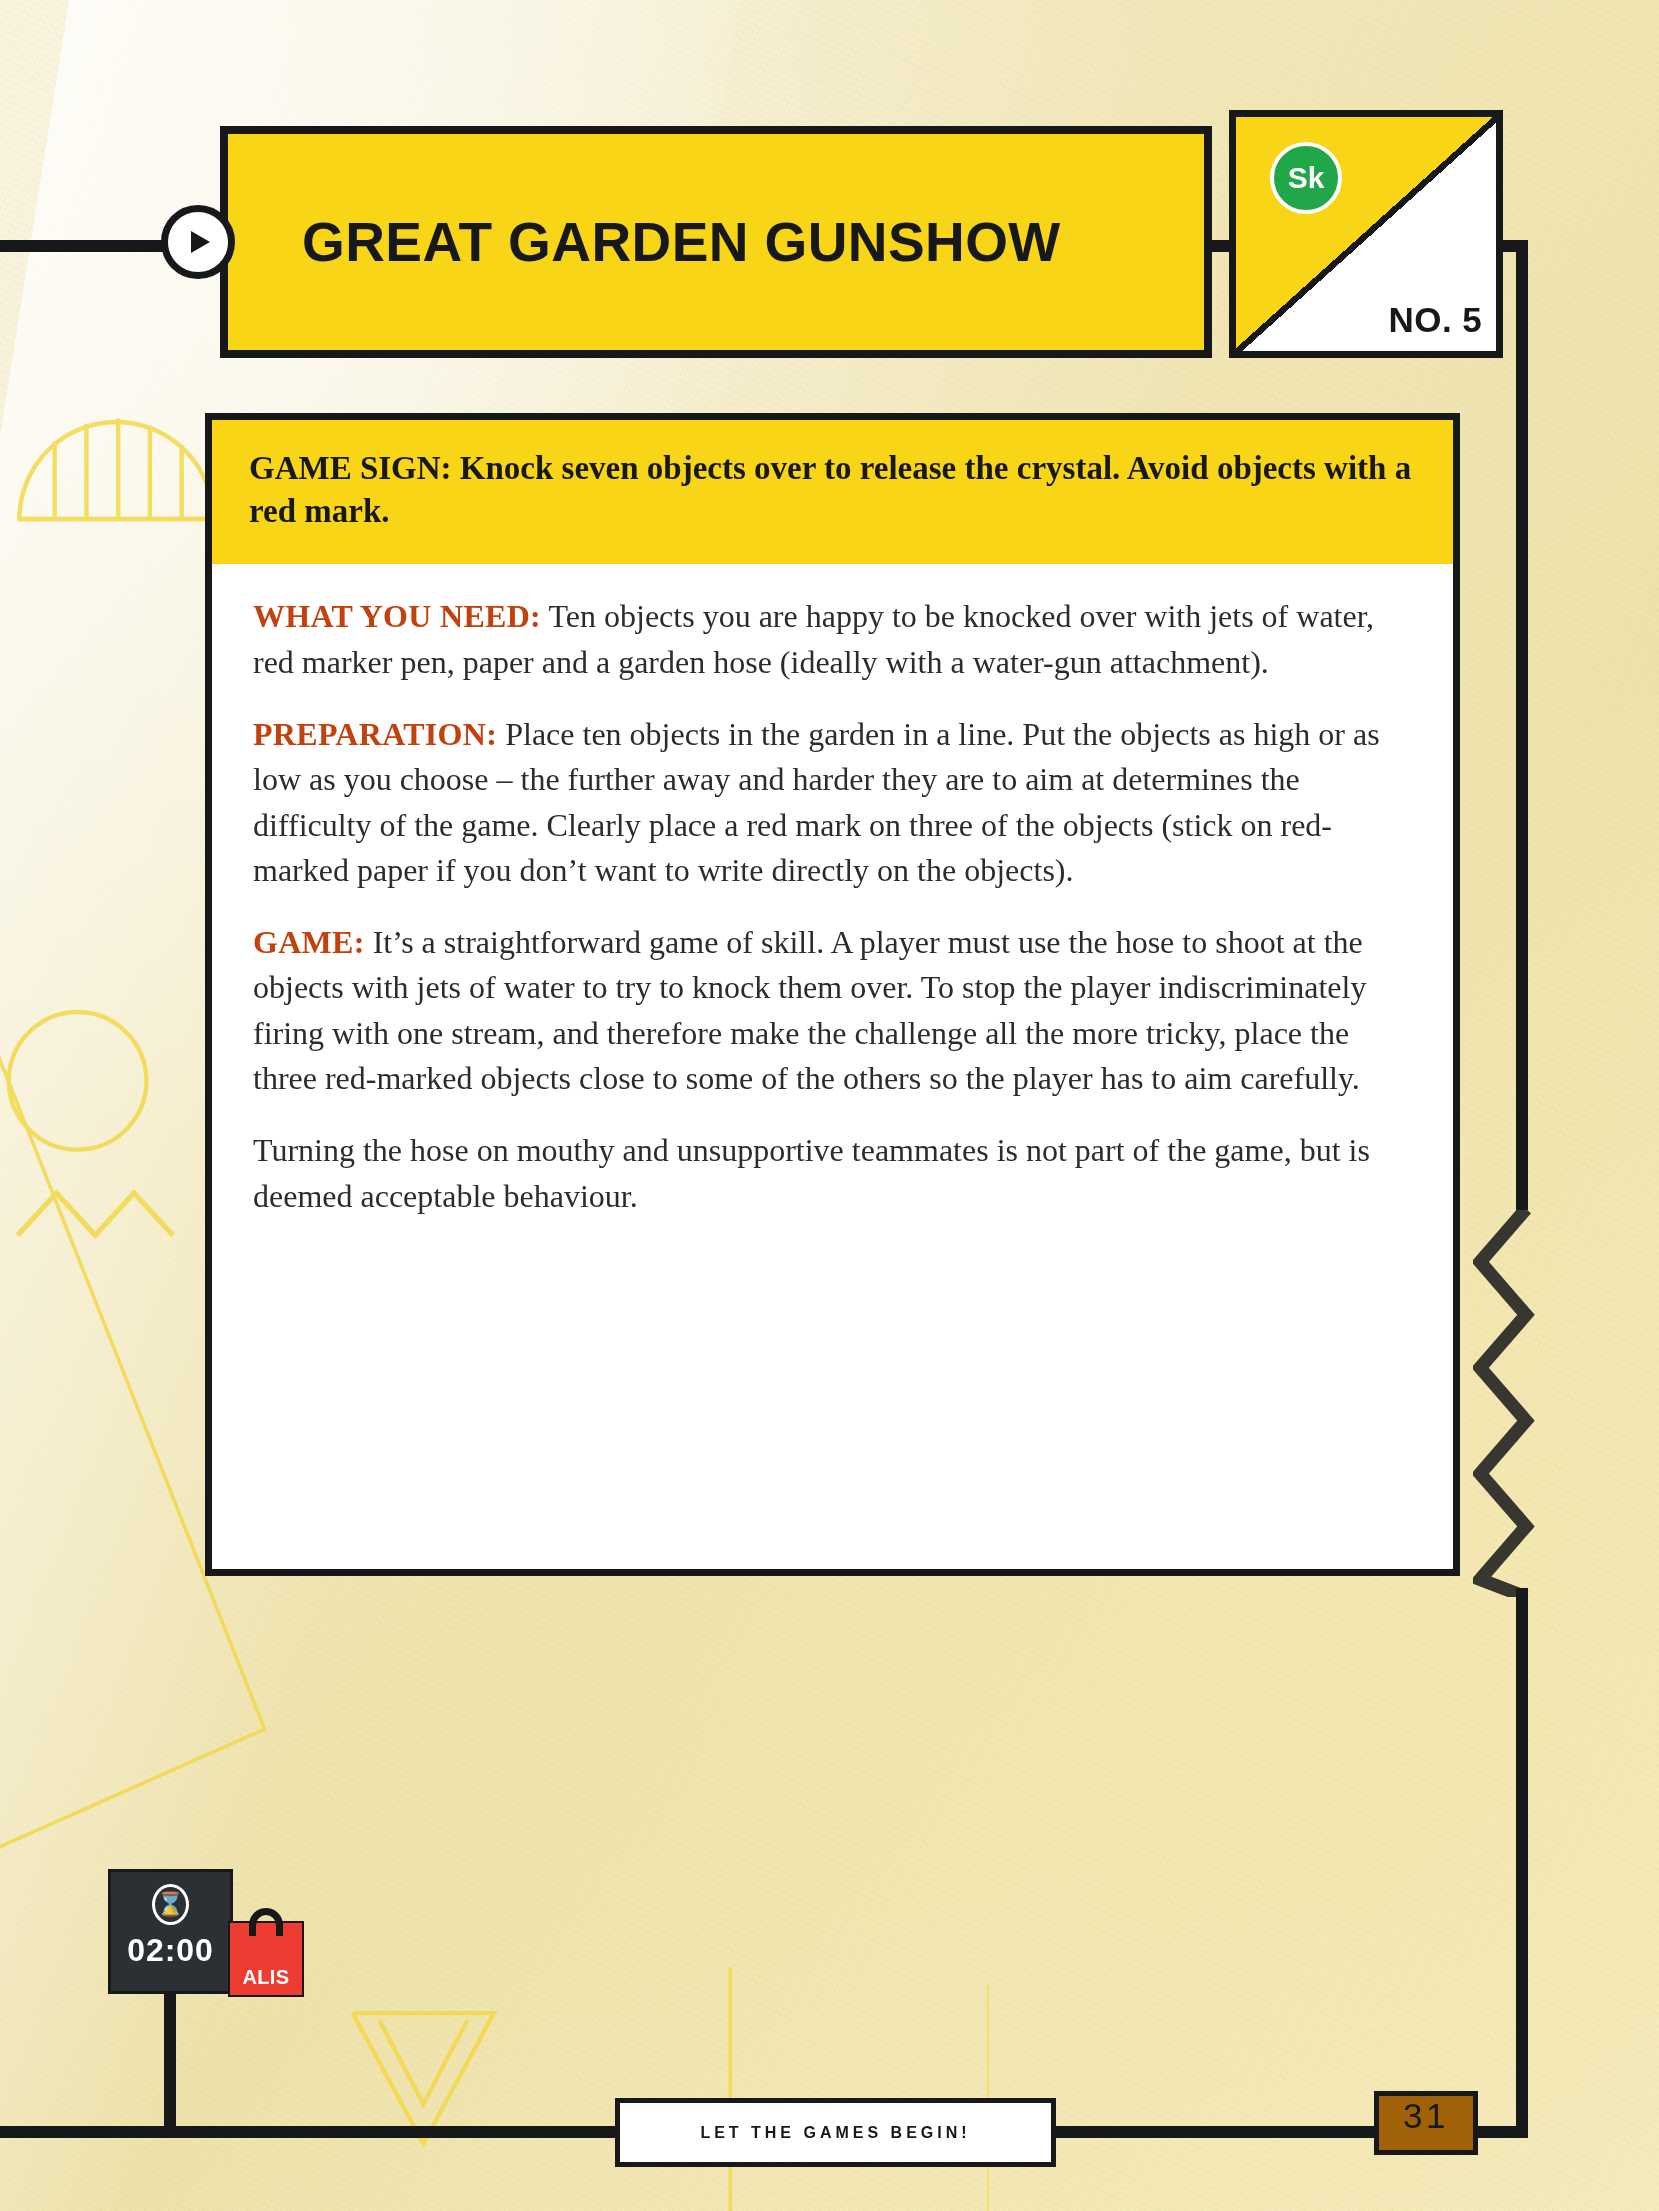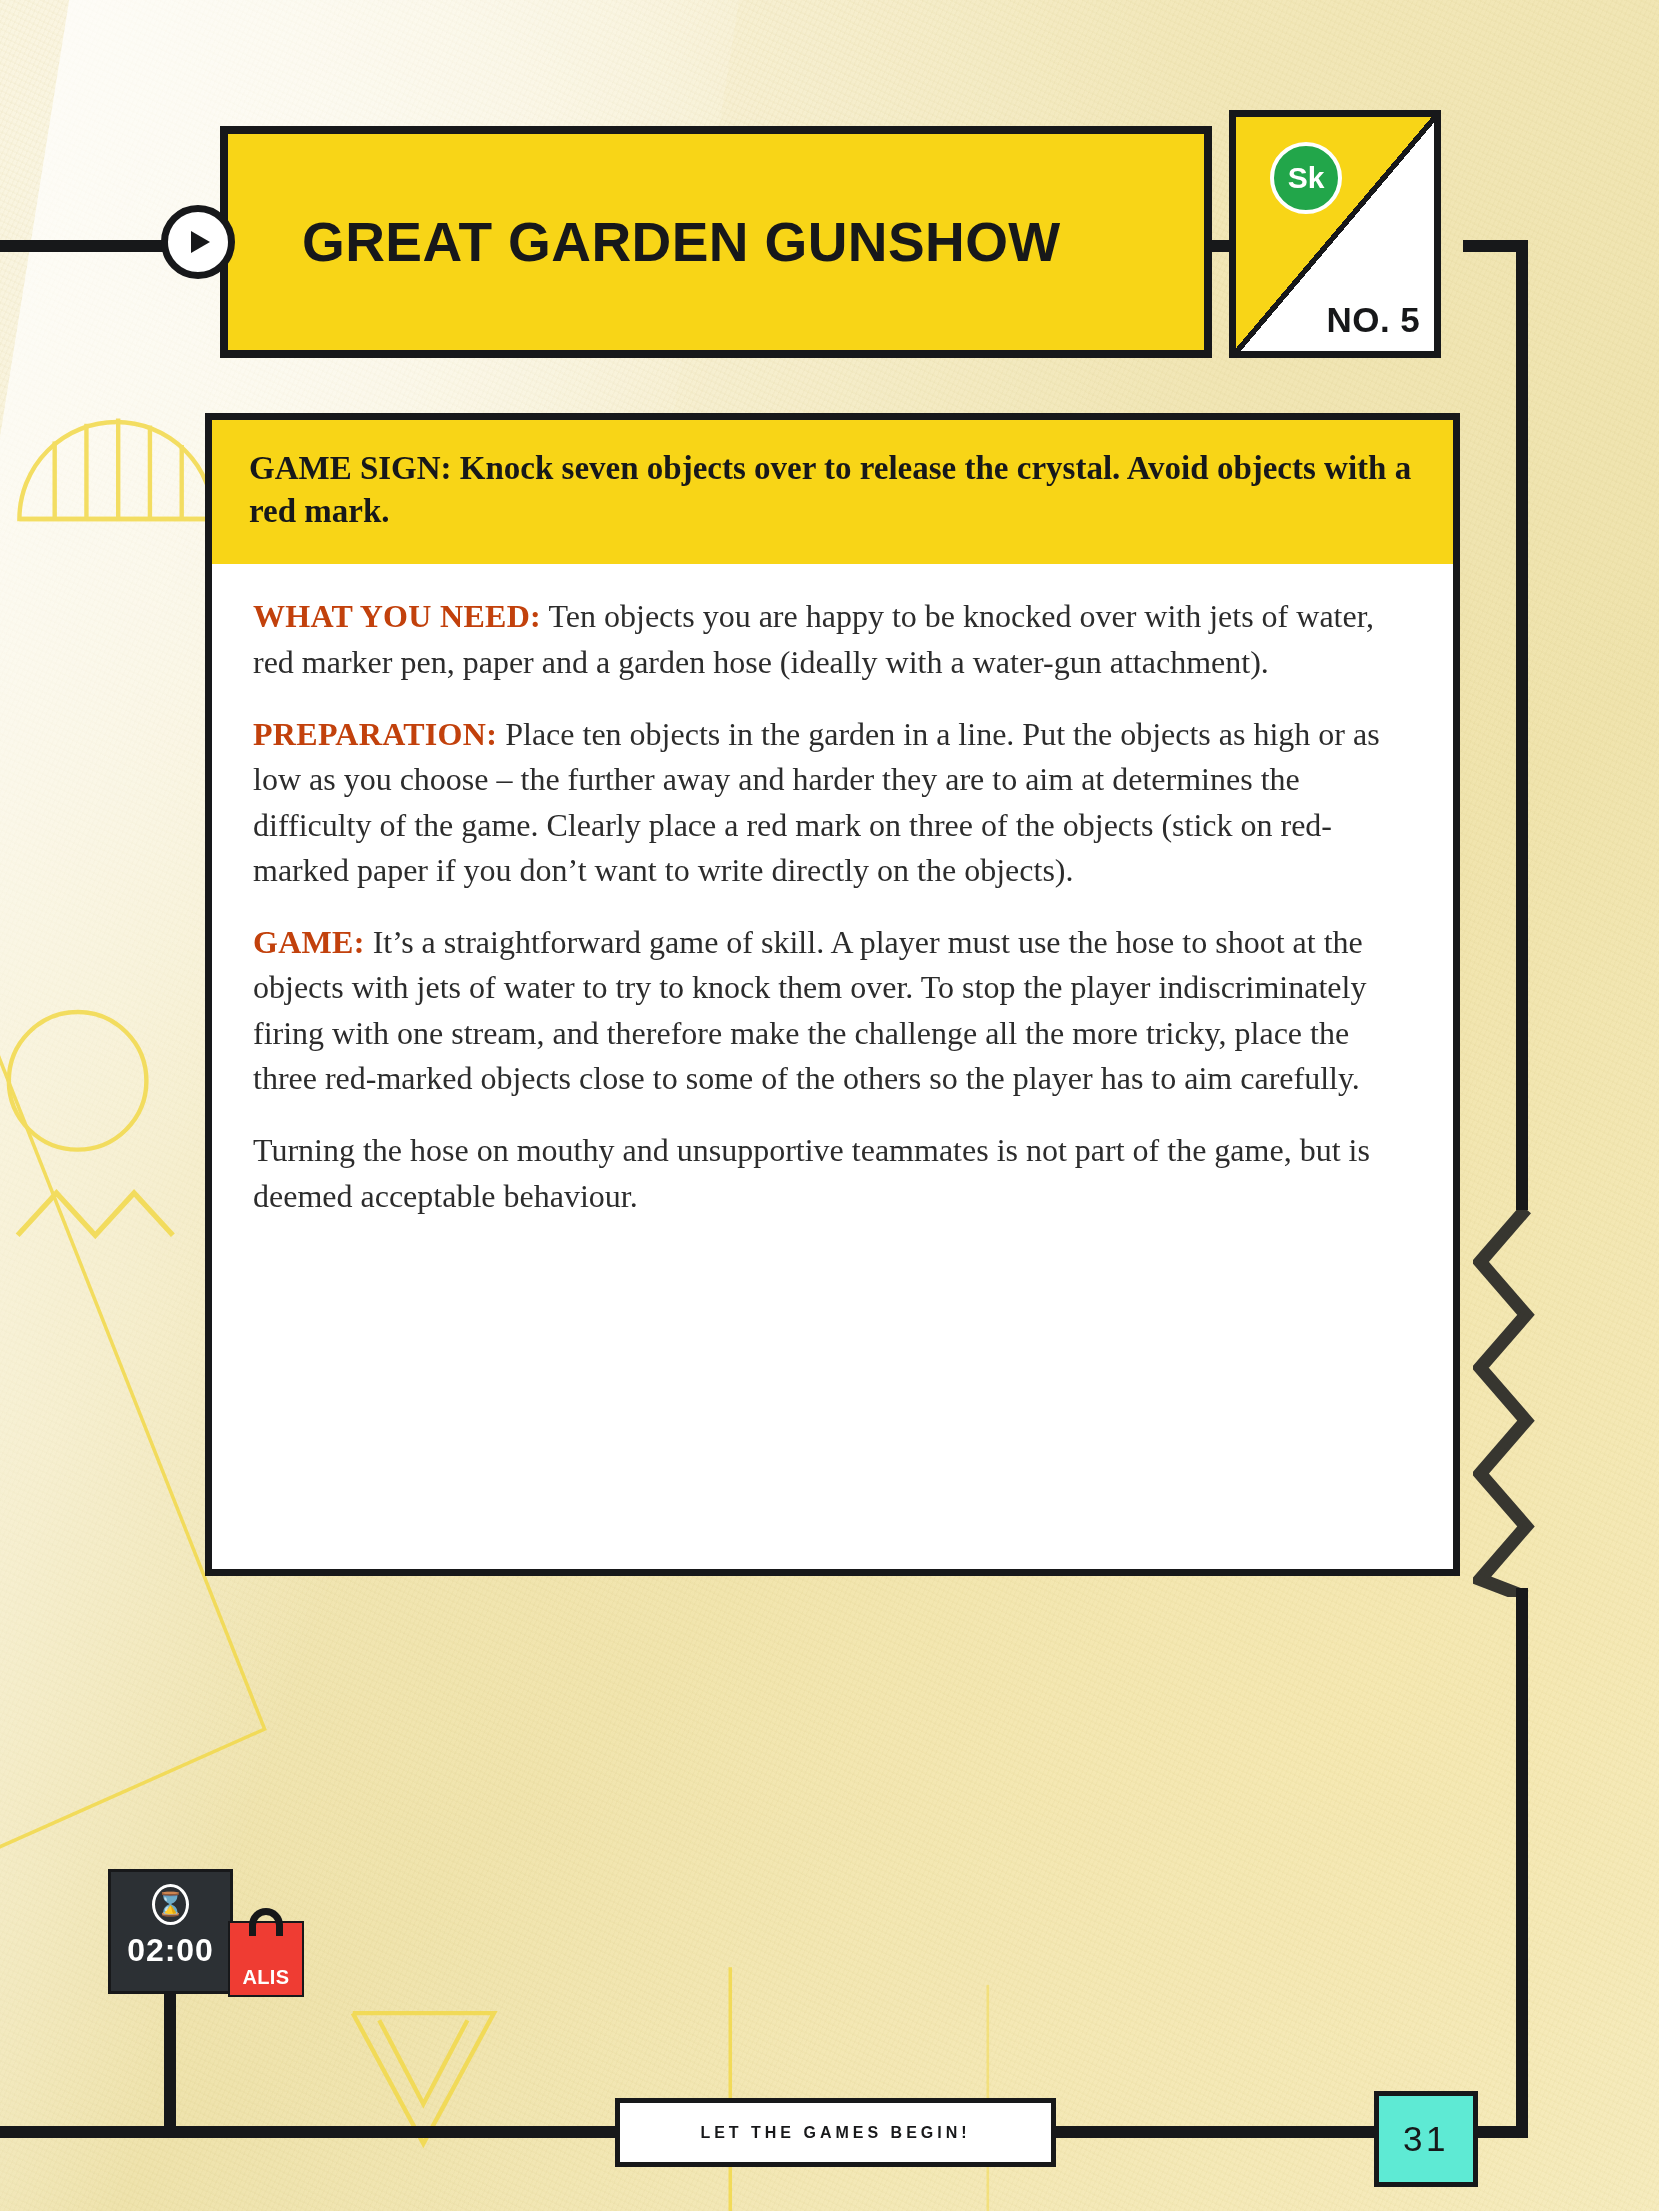--- a/index.html
+++ b/index.html
@@ -100,21 +100,21 @@
     border-left: 19.4px solid #17181a;
     border-top: 11.5px solid transparent;
     border-bottom: 11.5px solid transparent;
     margin-left: 5.3px;
   }
 
   .num-box {
     position: absolute;
     left: 1229px;
     top: 110px;
-    width: 212px;
+    width: 274px;
     height: 248px;
     border: 7px solid #17181a;
     box-sizing: border-box;
     background: #7dd3fc;
     overflow: hidden;
   }
   .num-box .diag-fill {
     position: absolute;
     inset: 0;
     background: linear-gradient(to bottom right, #f8d517 0%, #f8d517 49.4%, #17181a 49.4%, #17181a 51.2%, #ffffff 51.2%, #ffffff 100%);
@@ -273,26 +273,26 @@
     font-weight: bold;
     font-size: 16px;
     letter-spacing: 4px;
     color: #17181a;
   }
   .page-box {
     position: absolute;
     left: 1374px;
     top: 2091px;
     width: 104px;
-    height: 96px;
-    background: #5eead4;
+    height: 64px;
+    background: #a16207;
     border: 5.3px solid #17181a;
     box-sizing: border-box;
     display: flex;
-    align-items: center;
+    align-items: flex-start;
     justify-content: center;
   }
   .page-box span {
     font-family: "Liberation Sans", sans-serif;
     font-size: 35px;
     color: #17181a;
     letter-spacing: 3.5px;
   }
 </style>
 </head>

